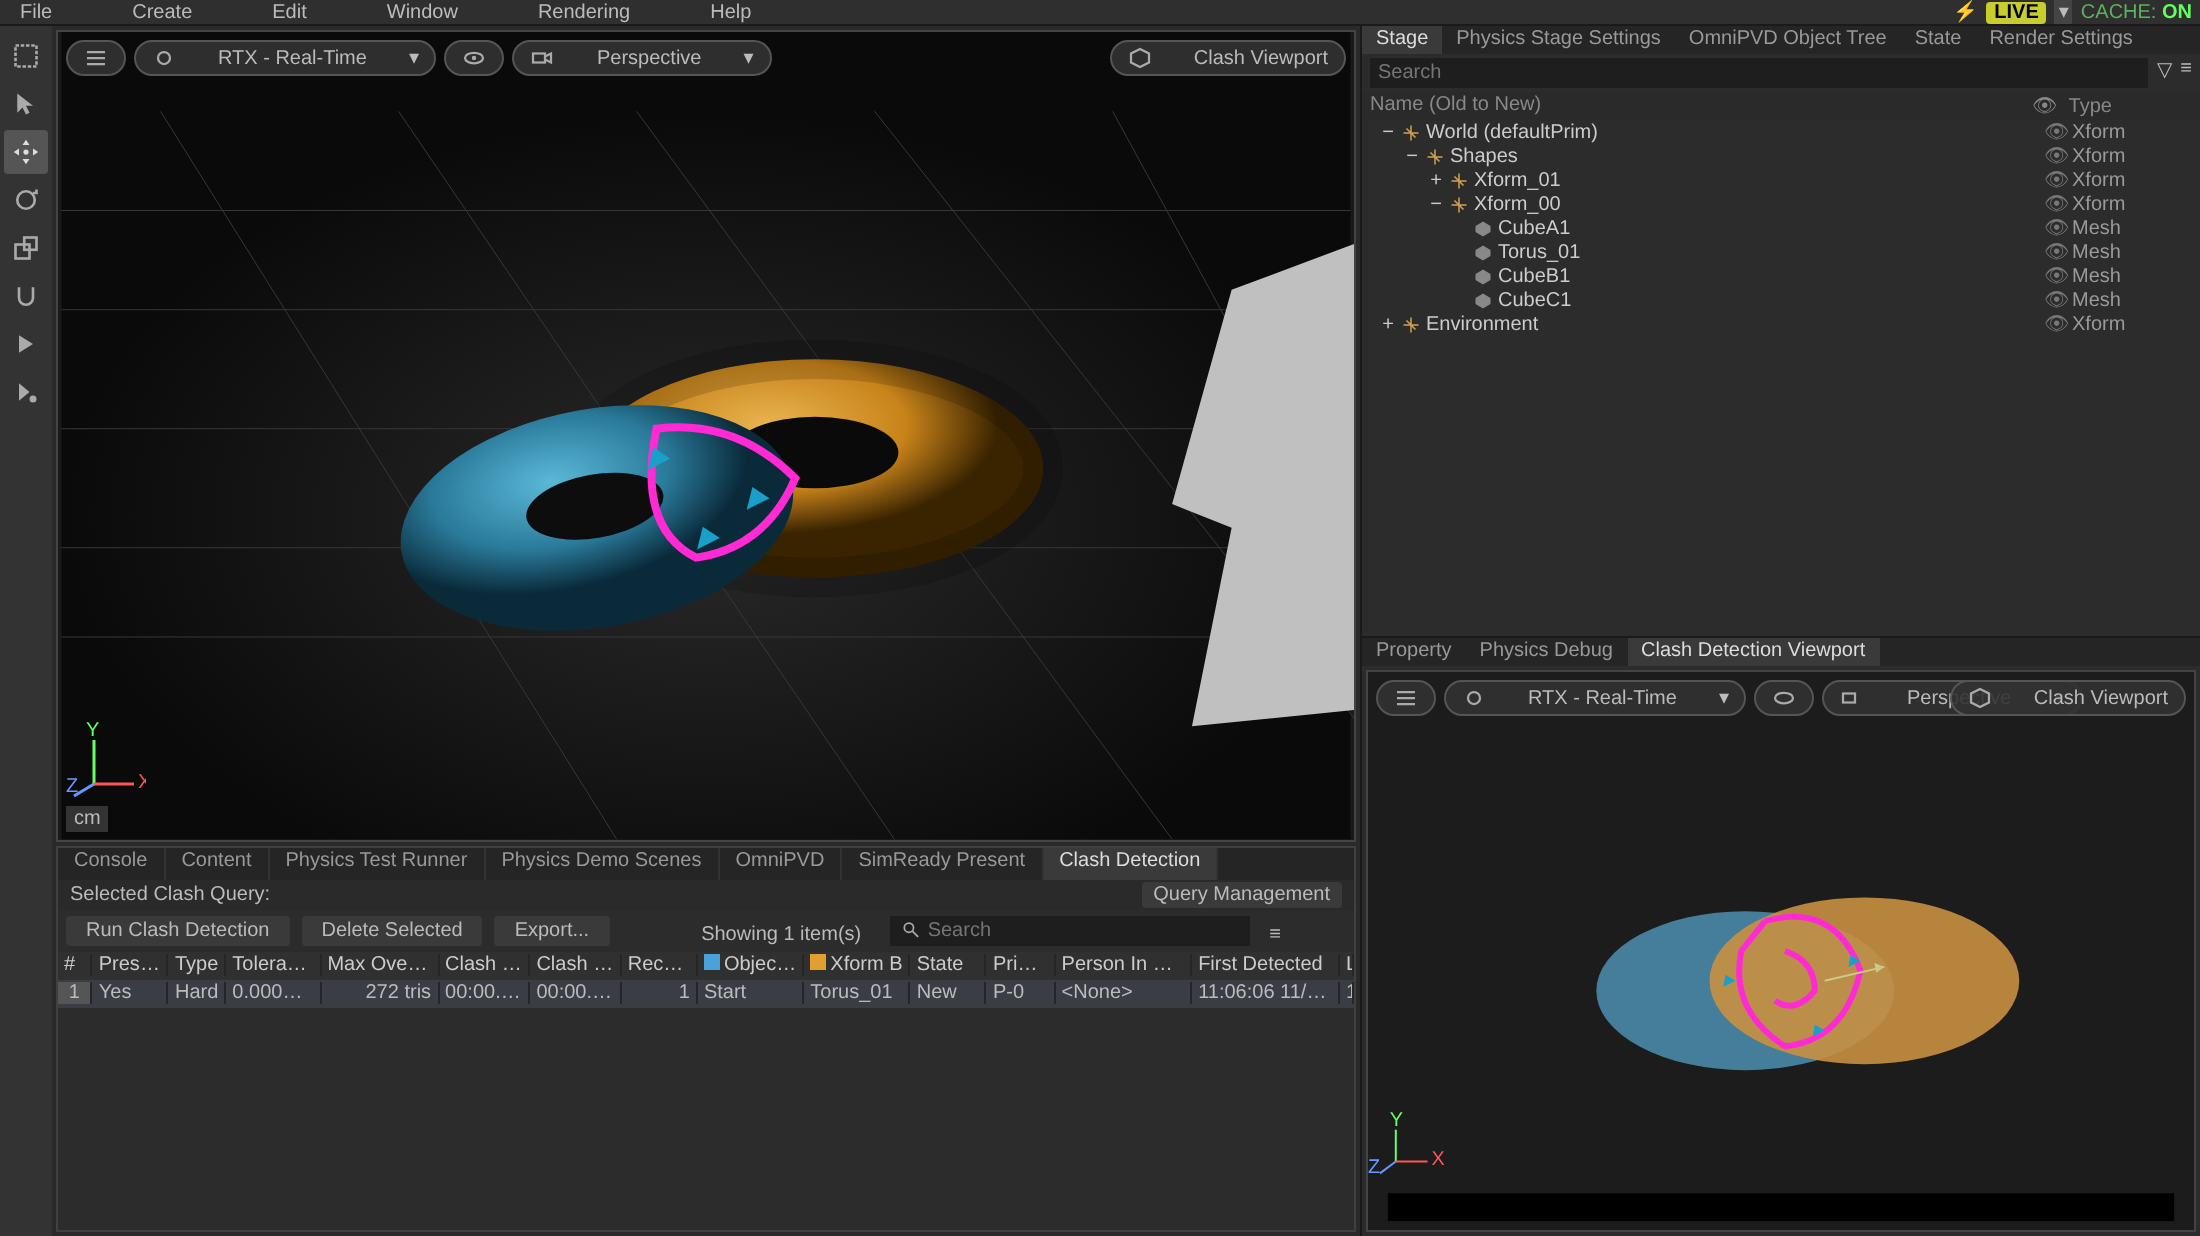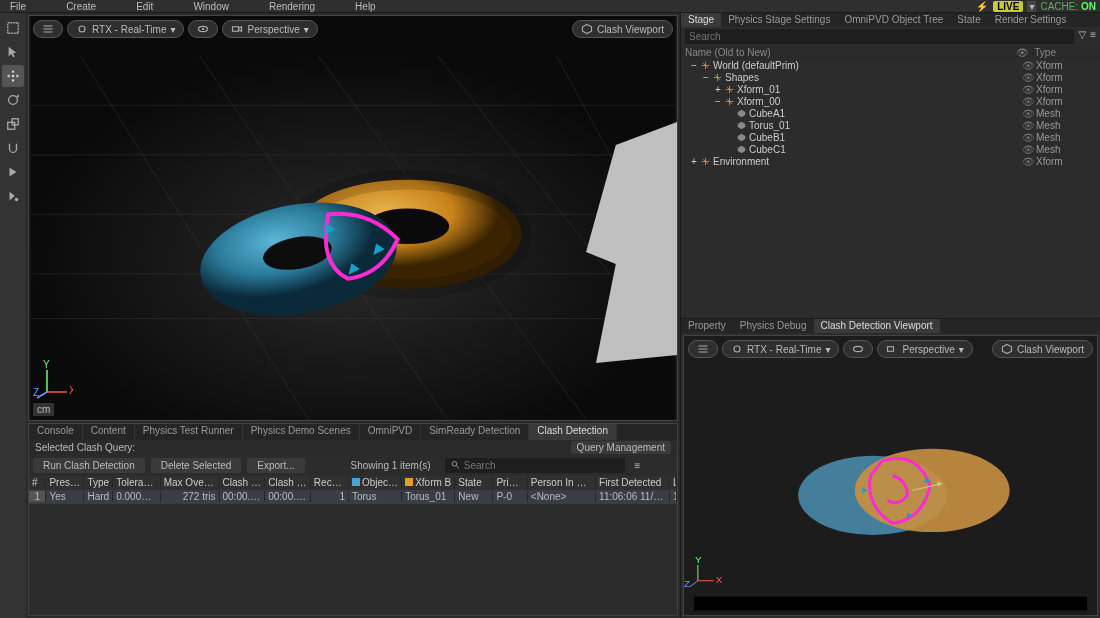--- a/index.html
+++ b/index.html
@@ -18,36 +18,36 @@
 .ltool { width:26px; background:#333; padding:4px 2px; display:flex; flex-direction:column; gap:2px; }
 .ltool .tb { width:22px; height:22px; display:flex; align-items:center; justify-content:center; border-radius:2px; cursor:pointer; color:#aaa; }
 .ltool .tb.active { background:#555; }
 .ltool .tb svg { width:14px; height:14px; }
 
 
 .ccol { display:flex; flex-direction:column; flex:1; min-width:0; }
 
 .viewport { position:relative; height:407px; background:#1a1a1a; border:1px solid #444; margin:2px; overflow:hidden; }
 .vp-toolbar { position:absolute; top:4px; left:4px; display:flex; gap:4px; z-index:5; }
-.vp-pill { background:rgba(50,50,50,.9); border:1px solid #555; border-radius:10px; padding:2px 8px; display:flex; align-items:center; gap:4px; cursor:pointer; }
+.vp-pill { background:rgba(50,50,50,.9); border:1px solid #555; border-radius:10px; padding:2px 8px; display:flex; align-items:center; gap:21px; cursor:pointer; }
 .vp-pill svg{width:12px;height:12px;}
 .vp-btn-right { position:absolute; top:4px; right:4px; z-index:5; }
 .axiswidget { position:absolute; left:4px; bottom:20px; width:40px; height:40px; }
 .cm-badge { position:absolute; left:4px; bottom:4px; background:#333; padding:1px 4px; }
 
 
 .botpanel { height:194px; background:#2c2c2c; display:flex; flex-direction:column; margin:0 2px 2px 2px; border:1px solid #404040;}
 .tabs { display:flex; background:#252525; height:16px; }
 .tabs .tab { padding:1px 8px; cursor:pointer; color:#999; border-right:1px solid #333;}
 .tabs .tab.active { background:#3a3a3a; color:#ddd; }
 .scq { height:15px; display:flex; align-items:center; padding:2px 6px; background:#2a2a2a; }
 .scq .qm { margin-left:auto; background:#3a3a3a; padding:1px 6px; border-radius:2px; cursor:pointer; }
 .query-line { padding:2px 4px; background:#1e1e1e; color:#9ac; margin:1px 3px; display:flex; }
 .query-line .dd{margin-left:auto;}
-.btnrow { display:flex; gap:6px; padding:3px 4px; align-items:center; }
+.btnrow { display:flex; gap:6px; padding:3px 4px; align-items:flex-end; }
 .btn { background:#3a3a3a; padding:2px 10px; cursor:pointer; border-radius:2px; }
 .statusline{margin-left:40px;}
 .searchbox { background:#1e1e1e; padding:2px 6px; display:flex; align-items:center; gap:4px; flex:1; max-width:180px; margin-left:8px;}
 .searchbox input { background:transparent; border:none; color:#bbb; outline:none; width:100%; }
 .tbl { display:flex; flex-direction:column; }
 .tbl .hdr, .tbl .row { display:flex; height:14px; align-items:center; }
 .tbl .hdr { background:#303030; font-weight:500; color:#ccc; }
 .tbl .row { background:#3a3d44; }
 .tbl .cell { padding:0 3px; overflow:hidden; white-space:nowrap; text-overflow:ellipsis; border-right:1px solid #262626;}
 .swatch { width:8px; height:8px; display:inline-block; margin-right:2px; }
@@ -243,21 +243,21 @@
     <div class="cm-badge">cm</div>
   </div>
 
   <div class="botpanel">
     <div class="tabs">
       <div class="tab">Console</div>
       <div class="tab">Content</div>
       <div class="tab">Physics Test Runner</div>
       <div class="tab">Physics Demo Scenes</div>
       <div class="tab">OmniPVD</div>
-      <div class="tab">SimReady Detection</div>
+      <div class="tab">SimReady Present</div>
       <div class="tab active">Clash Detection</div>
     </div>
     <div class="scq">
       <span>Selected Clash Query:</span>
       <span class="qm">Query Management</span>
     </div>
     <div class="btnrow">
       <span class="btn">Run Clash Detection</span>
       <span class="btn">Delete Selected</span>
       <span class="btn">Export...</span>
@@ -291,21 +291,21 @@
       </div>
       <div class="row">
         <div class="cell" style="width:18px;background:#555;text-align:center">1</div>
         <div class="cell" style="width:40px">Yes</div>
         <div class="cell" style="width:30px">Hard</div>
         <div class="cell" style="width:50px">0.000000</div>
         <div class="cell" style="width:62px;text-align:right">272  tris</div>
         <div class="cell" style="width:48px">00:00.00</div>
         <div class="cell" style="width:48px">00:00.00</div>
         <div class="cell" style="width:40px;text-align:right">1</div>
-        <div class="cell" style="width:56px">Torus</div>
+        <div class="cell" style="width:56px">Start</div>
         <div class="cell" style="width:56px">Torus_01</div>
         <div class="cell" style="width:40px">New</div>
         <div class="cell" style="width:36px">P-0</div>
         <div class="cell" style="width:72px">&lt;None&gt;</div>
         <div class="cell" style="width:78px">11:06:06 11/23/23</div>
         <div class="cell" style="flex:1">11:06:06 11/23/23</div>
       </div>
     </div>
   </div>
 </div>

